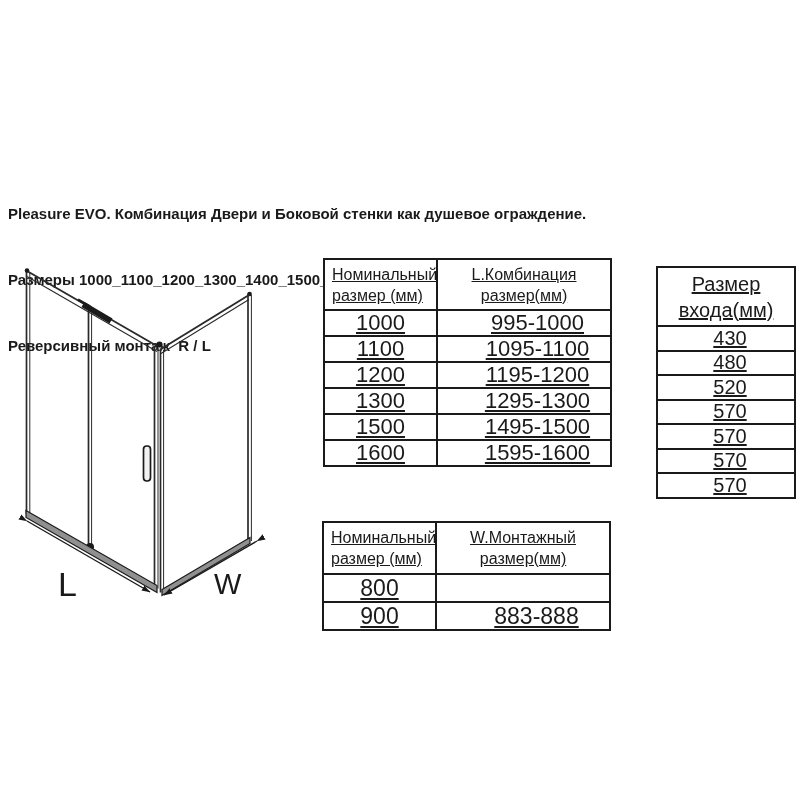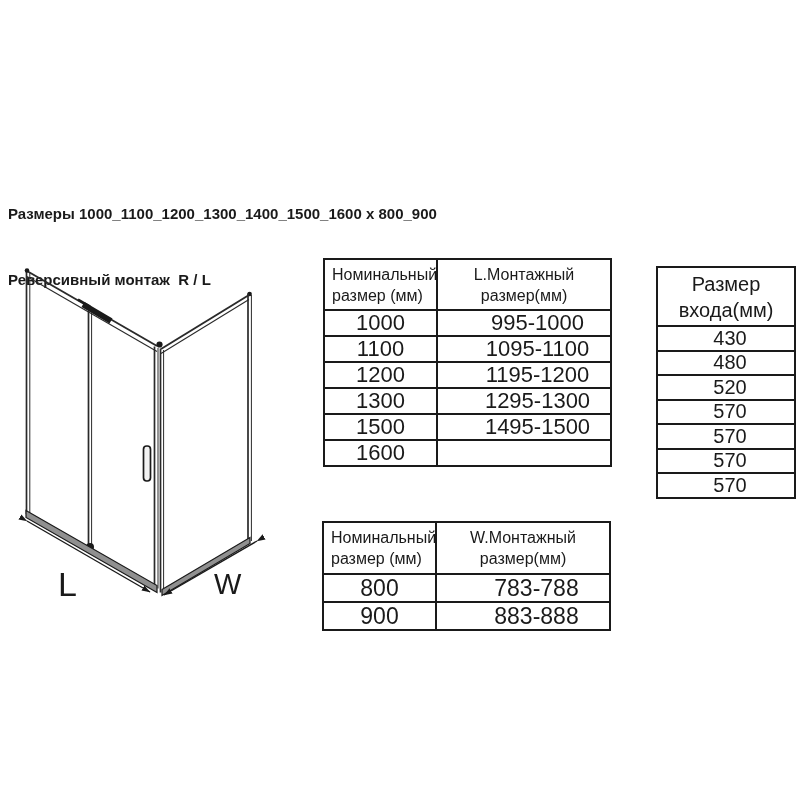--- a/index.html
+++ b/index.html
@@ -45,20 +45,21 @@
   }
   .row { display: flex; }
   .row + .row { border-top: 2px solid #1a1a1a; gap: 27px; }
   .cell {
     display: flex;
     align-items: center;
     justify-content: center;
     box-sizing: border-box;
     text-align: center;
     overflow: hidden;
+    text-decoration: underline;
   }
   .cell.split { border-right: 2px solid #1a1a1a; }
   .hdr { font-size: 16px; line-height: 21px; }
   .hdr.left {
     justify-content: flex-start;
     text-align: left;
     padding-left: 7px;
   }
   
   .lt { left: 323px; top: 258px; width: 289px; }
@@ -81,20 +82,21 @@
   .wt .c1 { width: 113px; }
   .wt .c2 { flex: 1; }
   .wt .num { font-size: 23px; text-align: center; }
 </style>
 </head>
 <body>
 
 <div class="page">
 
   <div class="title-block">
+    <div>Pleasure EVO. Комбинация Двери и Боковой стенки как душевое ограждение.</div>
     <div>Размеры 1000_1100_1200_1300_1400_1500_1600 x 800_900</div>
     <div>Реверсивный монтаж  R / L</div>
   </div>
 
   <div class="diagram-wrap">
     <svg viewBox="0 0 260 350" width="260" height="350">
       <defs>
         <marker id="ah" markerWidth="10" markerHeight="8" refX="8.2" refY="3.5" orient="auto" markerUnits="userSpaceOnUse">
           <path d="M0,0.6 L8.6,3.5 L0,6.4 z" fill="#1a1a1a"></path>
         </marker>
@@ -137,21 +139,21 @@
       <line x1="247" y1="283" x2="154" y2="337" stroke="#1a1a1a" stroke-width="1.4" marker-start="url(#ah)" marker-end="url(#ah)"></line>
 
       <text x="48" y="338" font-size="34">L</text>
       <text x="204" y="336" font-size="29">W</text>
     </svg>
   </div>
 
   <div class="tbl lt">
     <div class="row thead">
       <div class="cell split c1 hdr left">Номинальный размер (мм)</div>
-      <div class="cell c2 hdr">L.Монтажный размер(мм)</div>
+      <div class="cell c2 hdr">L.Комбинация размер(мм)</div>
     </div>
     <div class="row drow">
       <div class="cell split c1 num">1000</div>
       <div class="cell c2 num">995-1000</div>
     </div>
     <div class="row drow">
       <div class="cell split c1 num">1100</div>
       <div class="cell c2 num">1095-1100</div>
     </div>
     <div class="row drow">
@@ -161,20 +163,21 @@
     <div class="row drow">
       <div class="cell split c1 num">1300</div>
       <div class="cell c2 num">1295-1300</div>
     </div>
     <div class="row drow">
       <div class="cell split c1 num">1500</div>
       <div class="cell c2 num">1495-1500</div>
     </div>
     <div class="row drow">
       <div class="cell split c1 num">1600</div>
+      <div class="cell c2 num">1595-1600</div>
     </div>
   </div>
 
   <div class="tbl et">
     <div class="row thead">
       <div class="cell full hdr">Размер входа(мм)</div>
     </div>
     <div class="row drow">
       <div class="cell full num">430</div>
     </div>
@@ -198,21 +201,20 @@
     </div>
   </div>
 
   <div class="tbl wt">
     <div class="row thead">
       <div class="cell split c1 hdr left">Номинальный размер (мм)</div>
       <div class="cell c2 hdr">W.Монтажный размер(мм)</div>
     </div>
     <div class="row drow">
       <div class="cell split c1 num">800</div>
-      <div class="cell c2 num">783-788</div>
     </div>
     <div class="row drow">
       <div class="cell split c1 num">900</div>
       <div class="cell c2 num">883-888</div>
     </div>
   </div>
 
 </div>
 
 </body></html>

